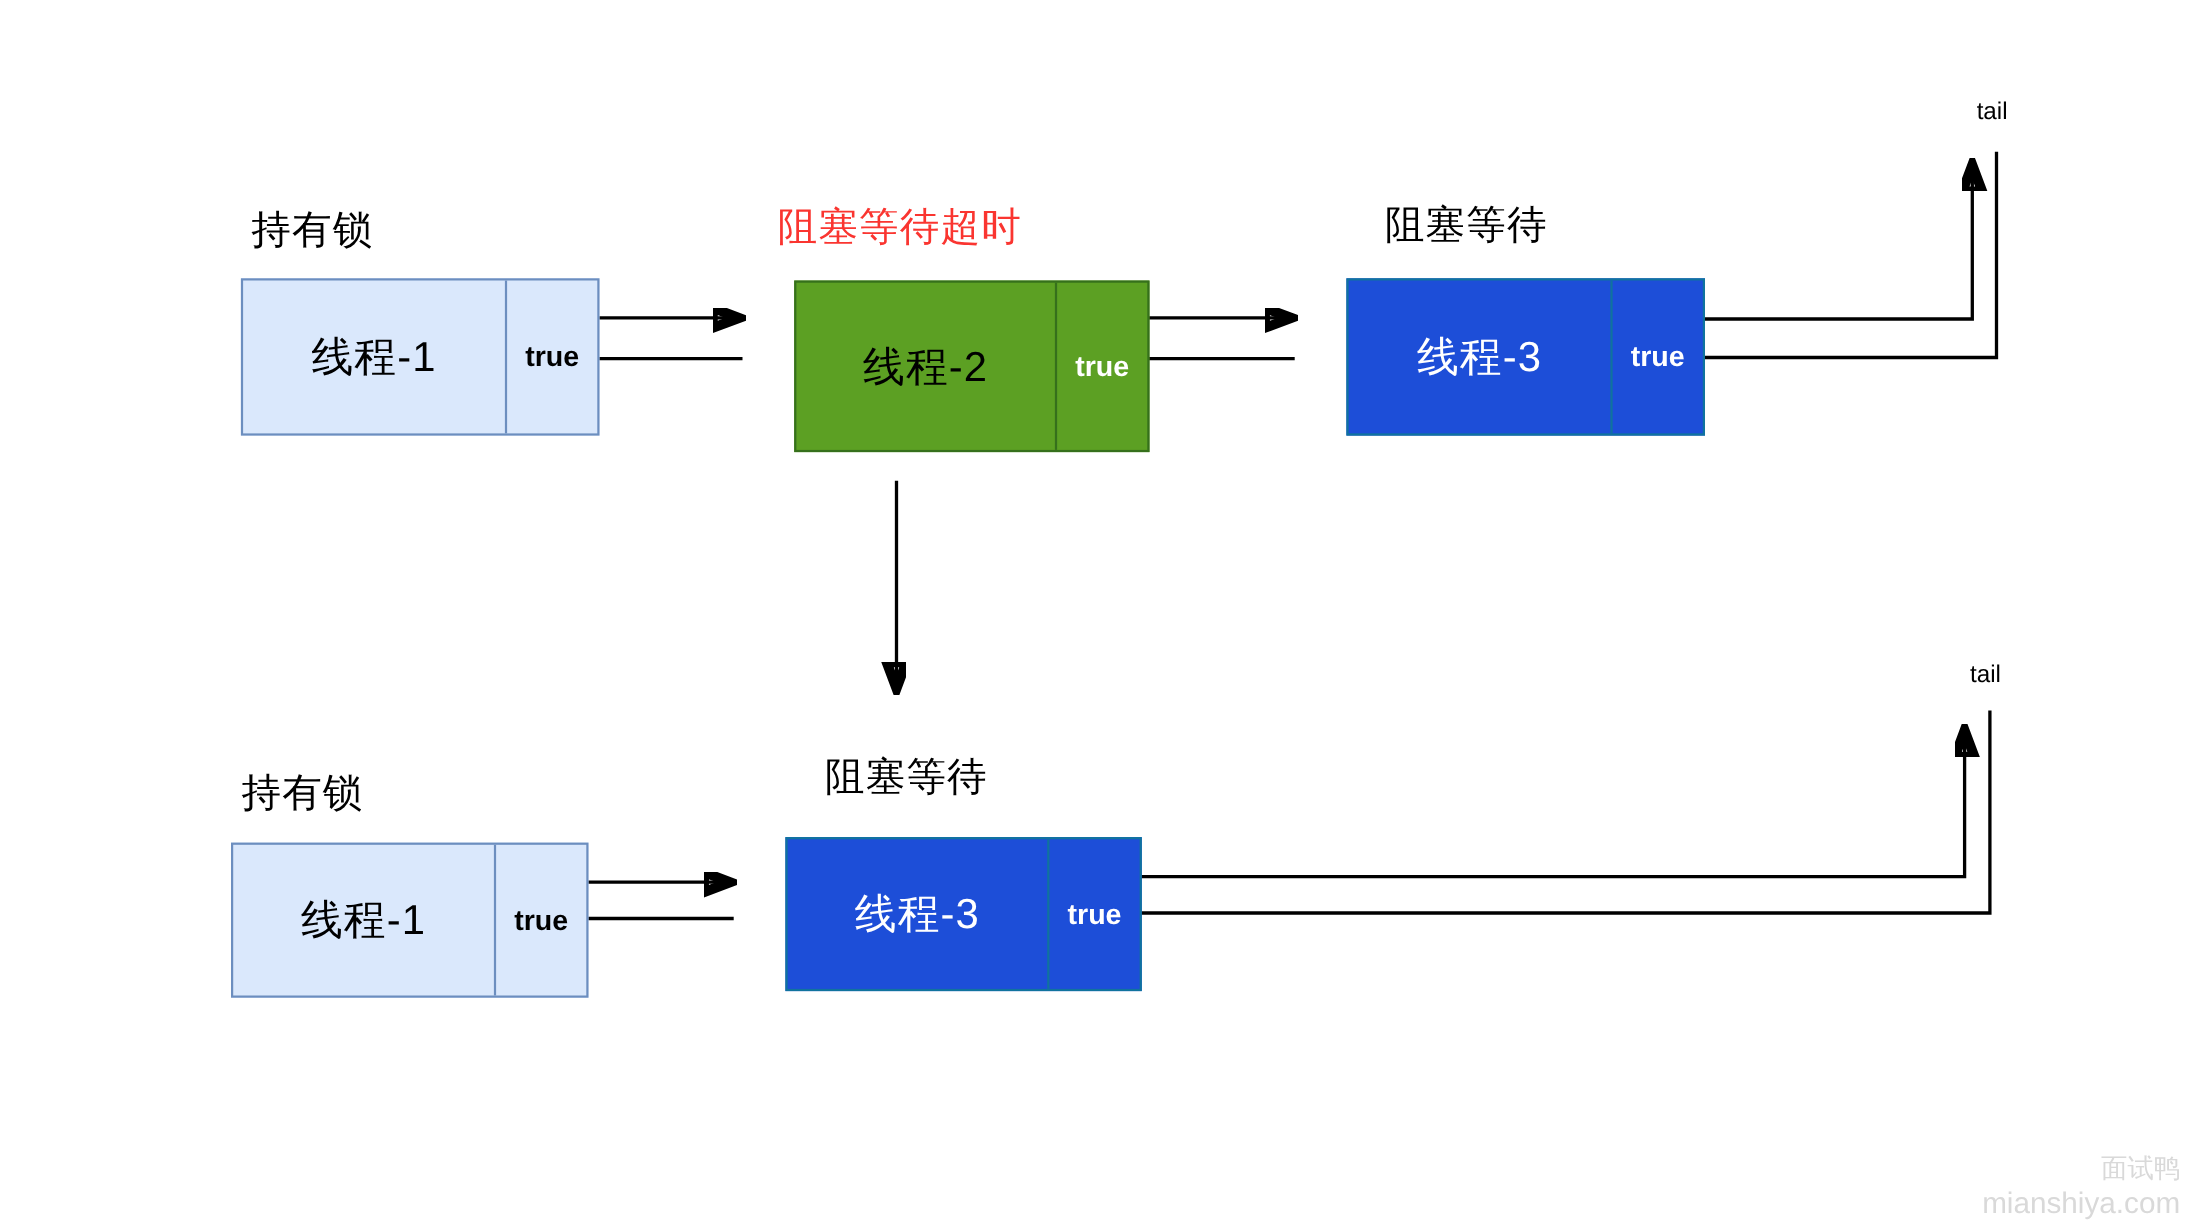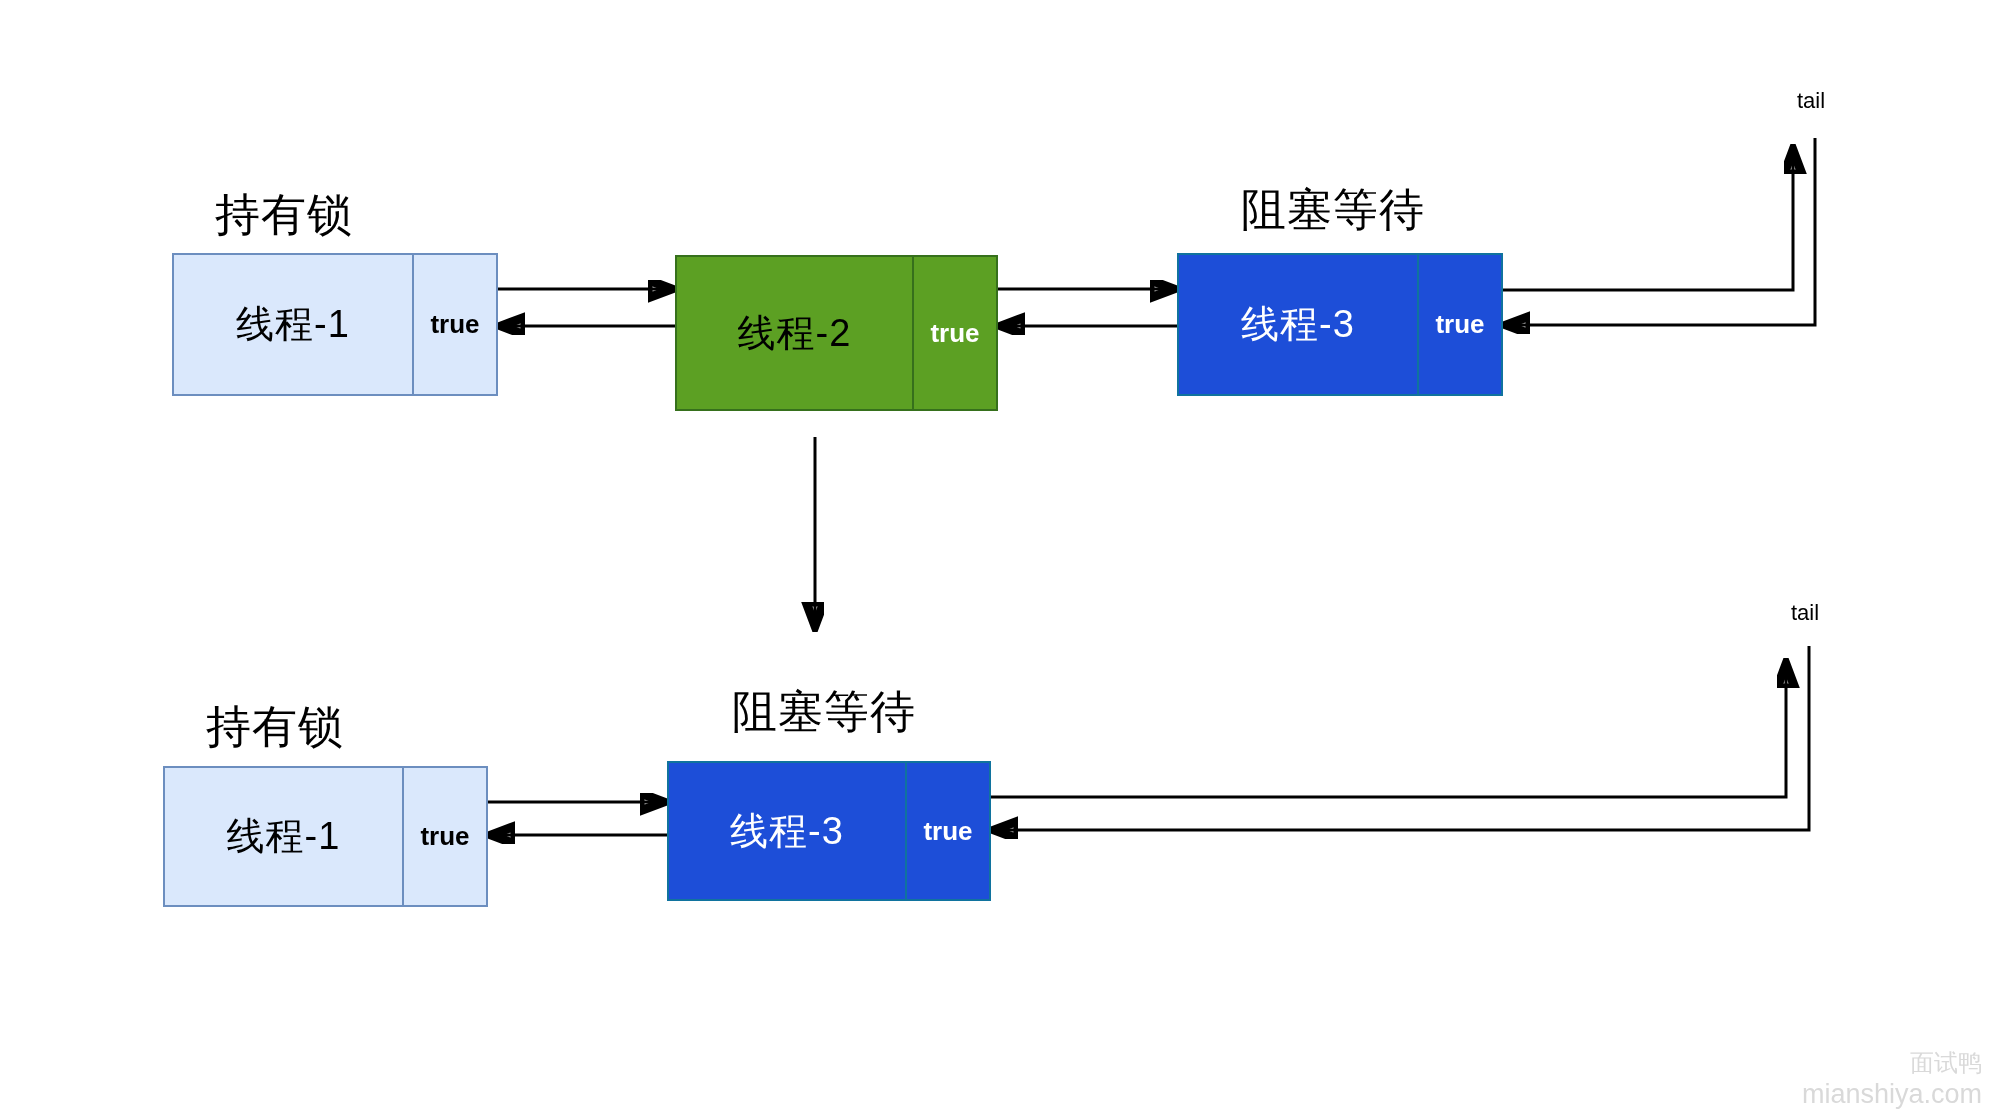--- a/index.html
+++ b/index.html
@@ -5,27 +5,27 @@
   * { margin:0; padding:0; box-sizing:border-box; }
   html,body { background:#ffffff; }
   #canvas {
     position:relative; width:1994px; height:1118px; background:#ffffff;
     font-family:"Liberation Sans","DejaVu Sans",sans-serif; overflow:hidden;
   }
   #arrows { position:absolute; left:0; top:0; width:1994px; height:1118px; }
   #arrows path { stroke:#000000; stroke-width:3; fill:none; }
 
   .lbl {
-    position:absolute; text-align:center; font-size:45px; color:#000000;
+    position:absolute; text-align:center; font-size:36px; color:#000000;
     font-weight:500; letter-spacing:1px; white-space:nowrap;
   }
   .lbl.red { color:#fa3530; }
   .lbl.tail { font-size:22px; font-weight:400; letter-spacing:0; }
 
-  .node { position:absolute; display:flex; }
+  .node { position:absolute; display:flex;margin-left:47px; }
   .node .title {
     flex:1; display:flex; align-items:center; justify-content:center;
     font-size:38px; font-weight:500; letter-spacing:1px;
   }
   .node .flag {
     width:84px; display:flex; align-items:center; justify-content:center;
     font-size:26px;
     font-weight:bold;
   }
   .n-lightblue { background:#dae8fc; border:2px solid #6c8ebf; }
@@ -67,20 +67,21 @@
 
     <path d="M815,437 L815,626" marker-end="url(#ah)"></path>
 
     <path d="M488,802 L664,802" marker-end="url(#ah)"></path>
     <path d="M667,835 L491,835" marker-end="url(#ah)"></path>
     <path d="M991,797 L1786,797 L1786,664" marker-end="url(#ah)"></path>
     <path d="M1809,646 L1809,830 L994,830" marker-end="url(#ah)"></path>
   </svg>
 
   <div class="lbl" style="left:184px;top:185px;width:200px;">持有锁</div>
+  <div class="lbl red" style="left:618px;top:182px;width:400px;">阻塞等待超时</div>
   <div class="lbl" style="left:1183px;top:180px;width:300px;">阻塞等待</div>
   <div class="lbl tail" style="left:1711px;top:88px;width:200px;">tail</div>
 
   <div class="node n-lightblue" style="left:172px;top:253px;width:326px;height:143px;">
     <div class="title">线程-1</div>
     <div class="flag">true</div>
   </div>
   <div class="node n-green" style="left:675px;top:255px;width:323px;height:156px;">
     <div class="title">线程-2</div>
     <div class="flag">true</div>

